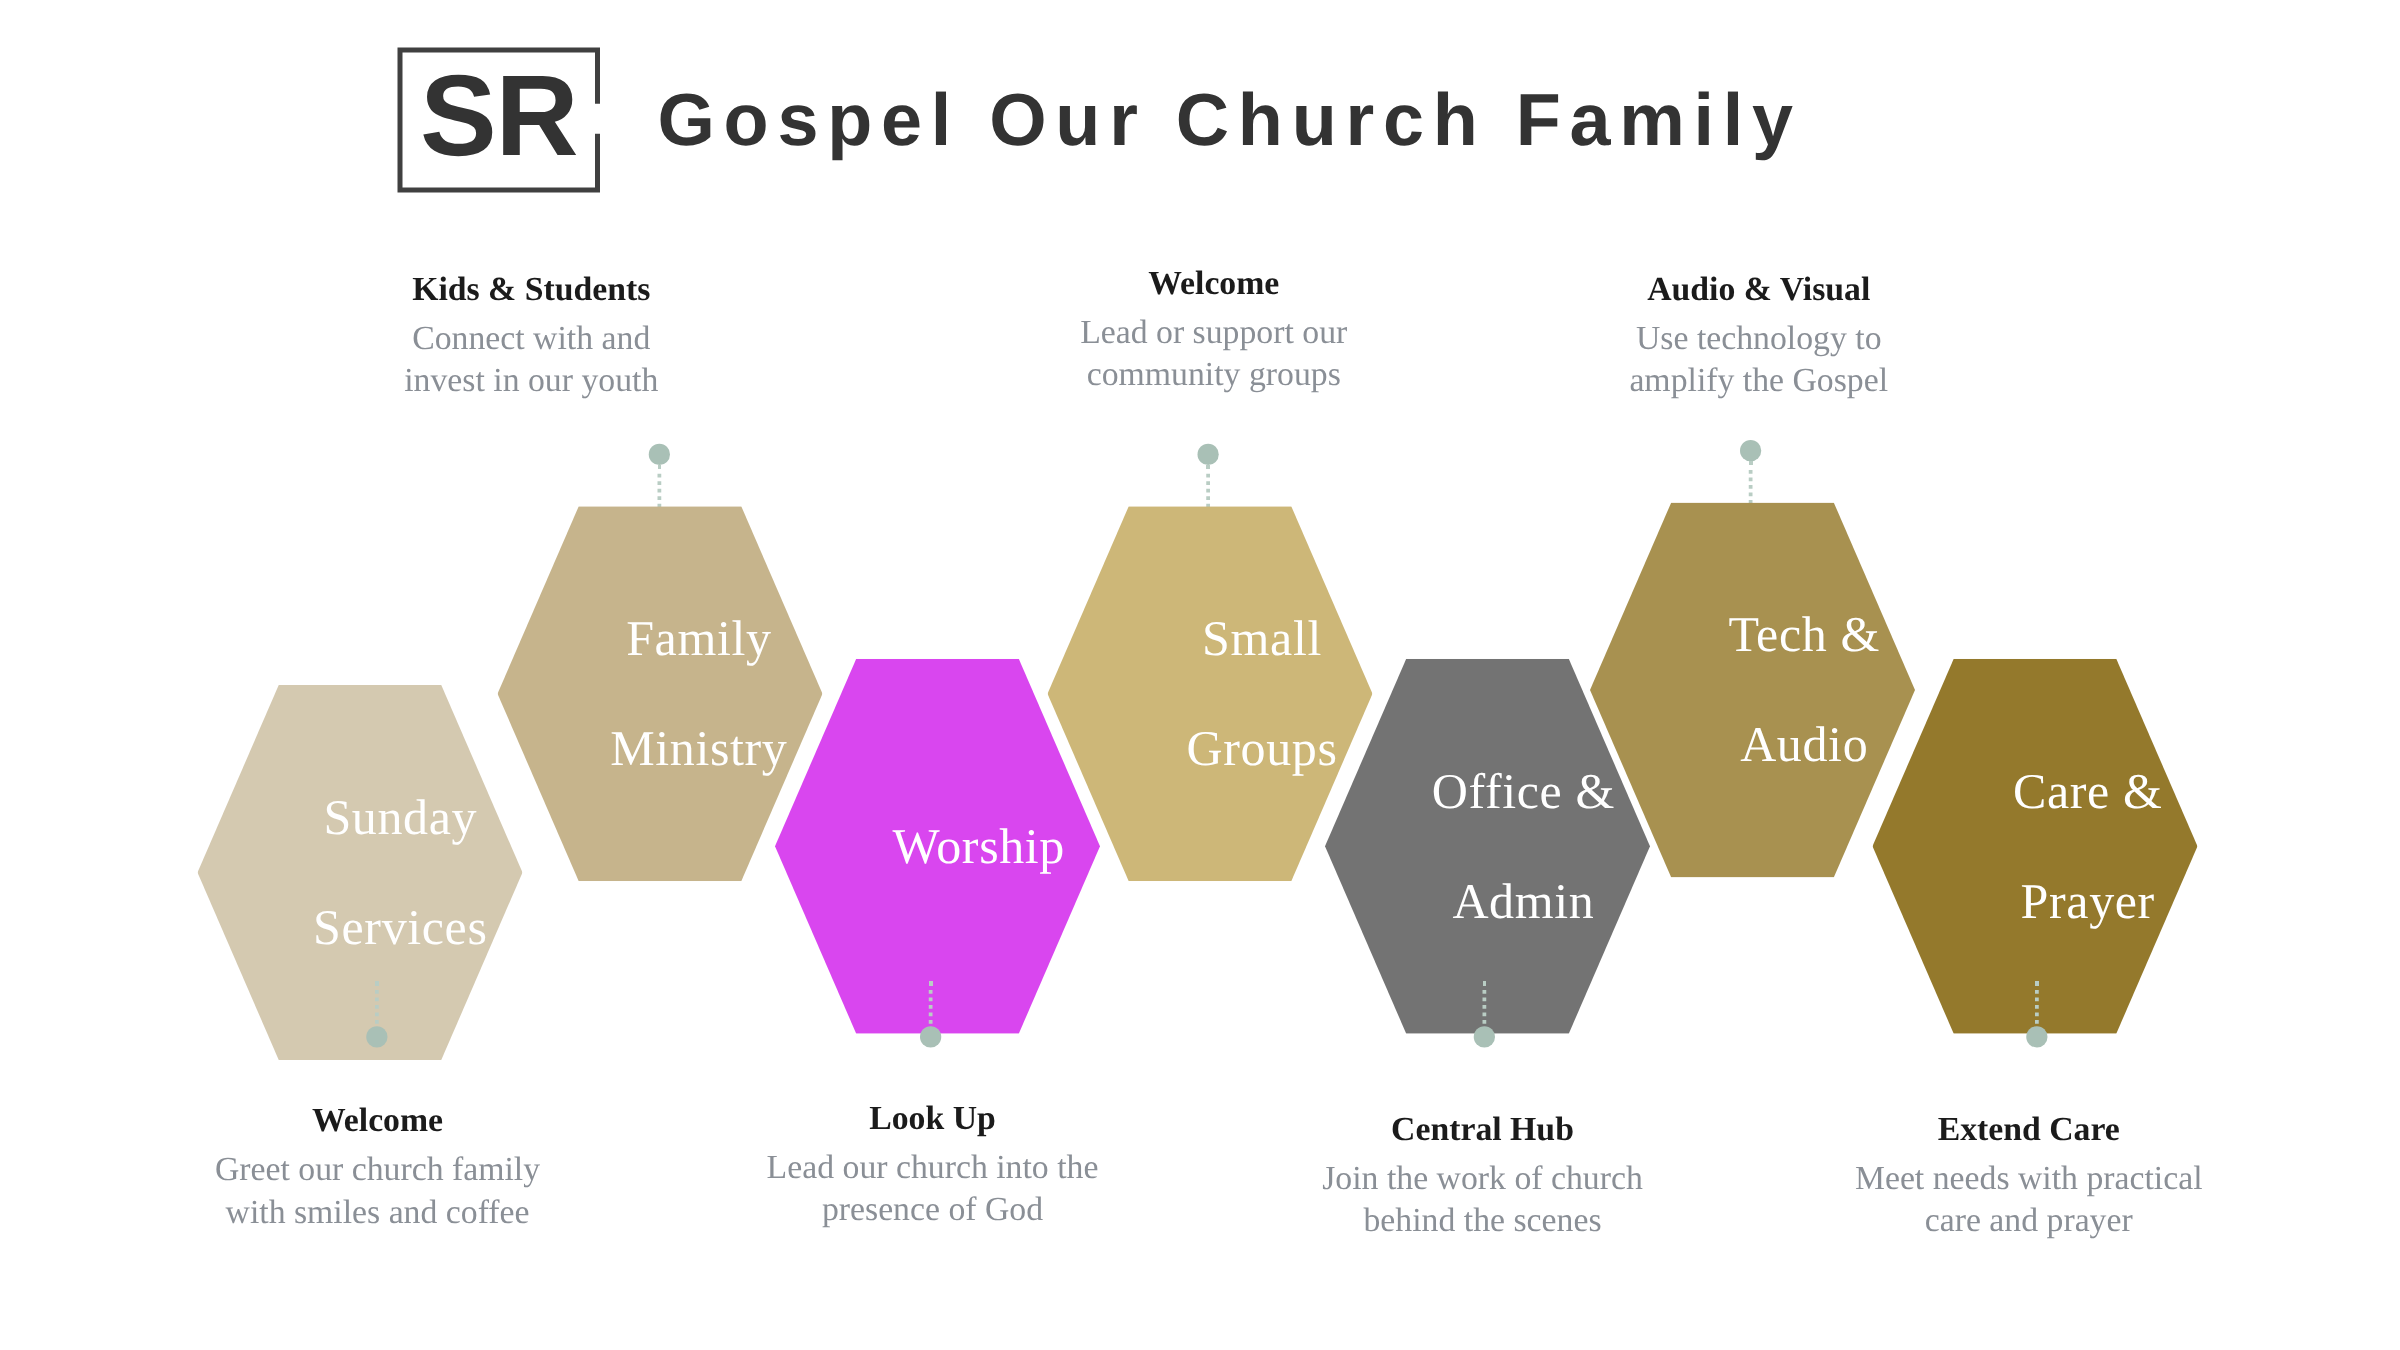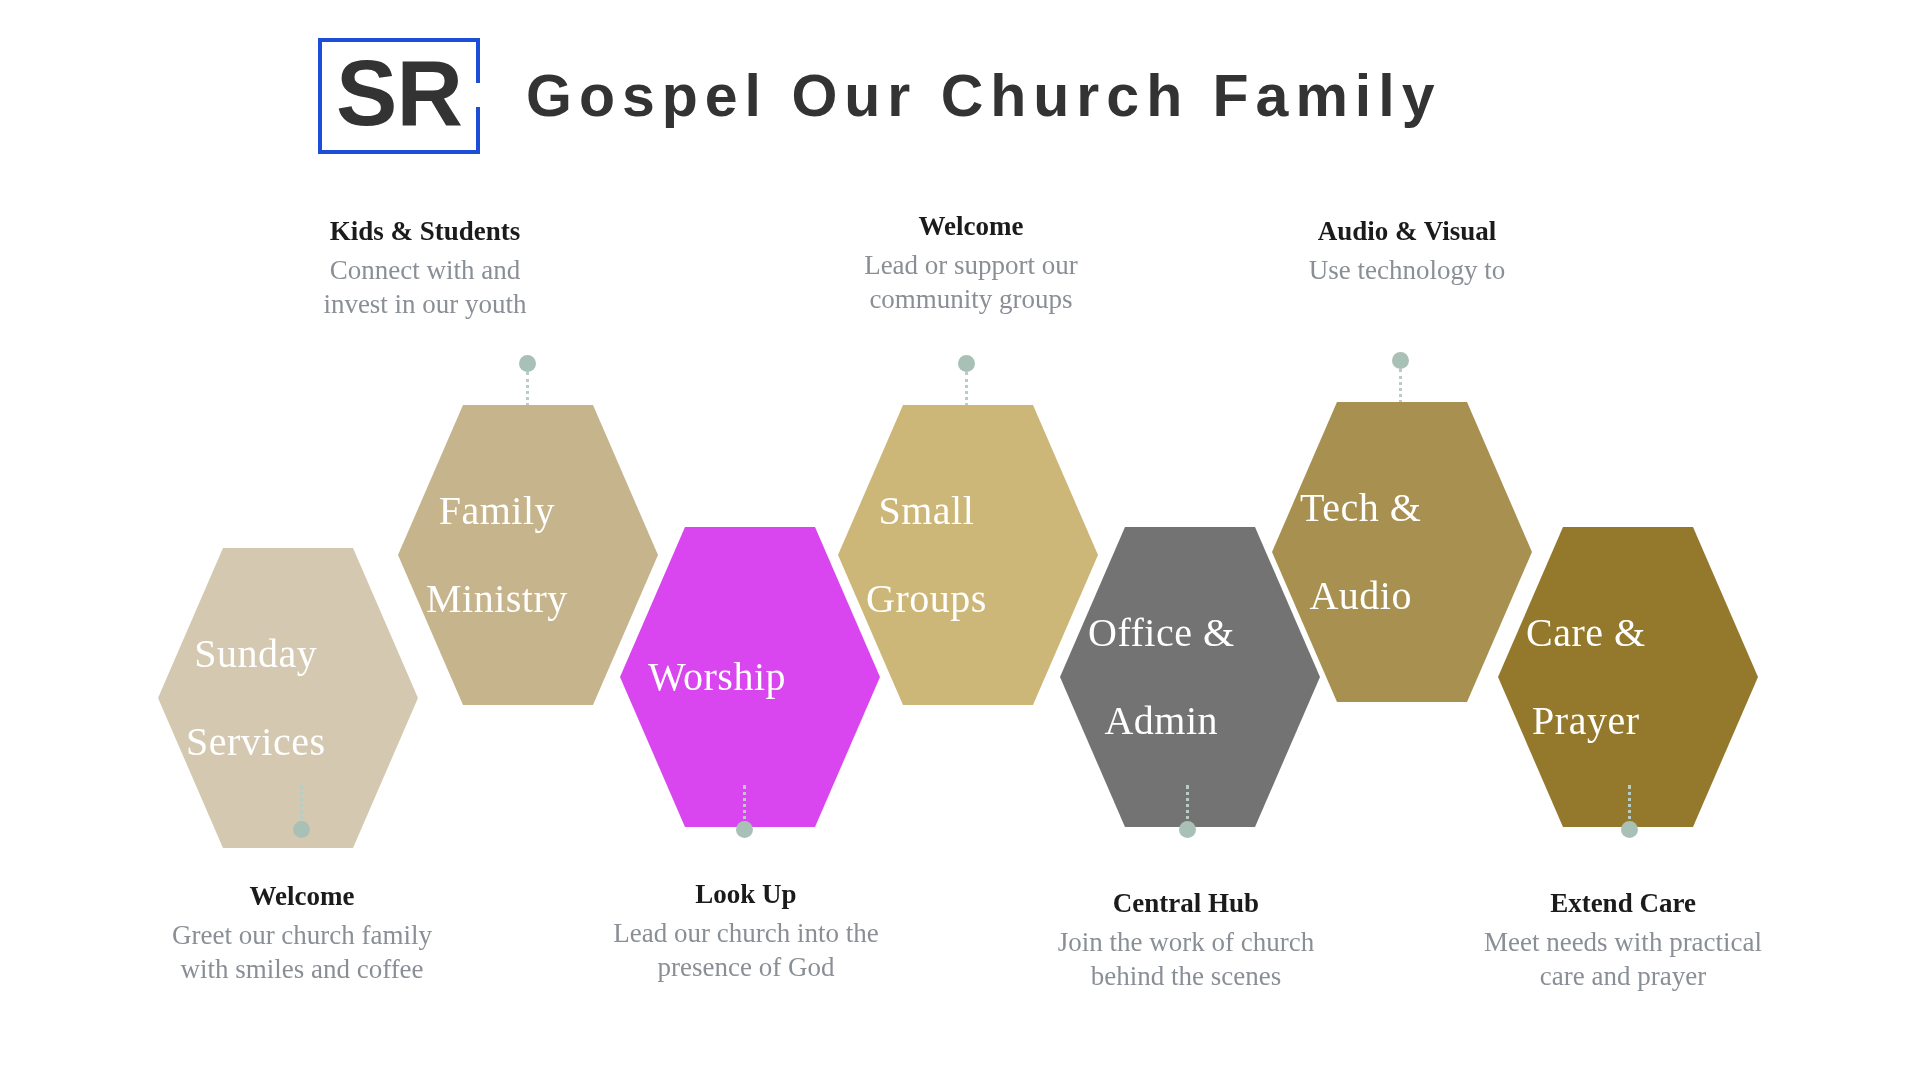--- a/index.html
+++ b/index.html
@@ -20,21 +20,21 @@
     position: absolute;
     left: 318px;
     top: 38px;
     display: flex;
     align-items: center;
     gap: 46px;
   }
   #logo-box {
     width: 162px;
     height: 116px;
-    border: 4px solid #1d4ed8;
+    border: 4px solid #404040;
     box-sizing: border-box;
     display: flex;
     align-items: center;
     justify-content: center;
     position: relative;
   }
   
   #logo-box::after {
     content: "";
     position: absolute;
@@ -72,21 +72,21 @@
   }
 
   
   .hex {
     position: absolute;
     width: 260px;
     height: 300px;
     clip-path: polygon(25% 0%, 75% 0%, 100% 50%, 75% 100%, 25% 100%, 0% 50%);
     display: flex;
     align-items: center;
-    justify-content: flex-start;
+    justify-content: flex-end;
     text-align: center;
     color: #ffffff;
     font-size: 40px;
     line-height: 1.1;
     letter-spacing: 0.5px;
   }
   .hex span { display: block; padding: 0 14px; }
 
   
   .stem {
@@ -142,20 +142,21 @@
 
   <div class="callout" style="left:806px; top:210px;">
     <div class="c-title">Welcome</div>
     <div class="c-desc">Lead or support our</div>
     <div class="c-desc">community groups</div>
   </div>
 
   <div class="callout" style="left:1242px; top:215px;">
     <div class="c-title">Audio &amp; Visual</div>
     <div class="c-desc">Use technology to</div>
+    <div class="c-desc">amplify the Gospel</div>
   </div>
 
   <div class="stem-dot" style="left:519px; top:355px;"></div>
   <div class="stem" style="left:526px; top:372px; height:34px;"></div>
 
   <div class="stem-dot" style="left:958px; top:355px;"></div>
   <div class="stem" style="left:965px; top:372px; height:34px;"></div>
 
   <div class="stem-dot" style="left:1392px; top:352px;"></div>
   <div class="stem" style="left:1399px; top:369px; height:34px;"></div>

